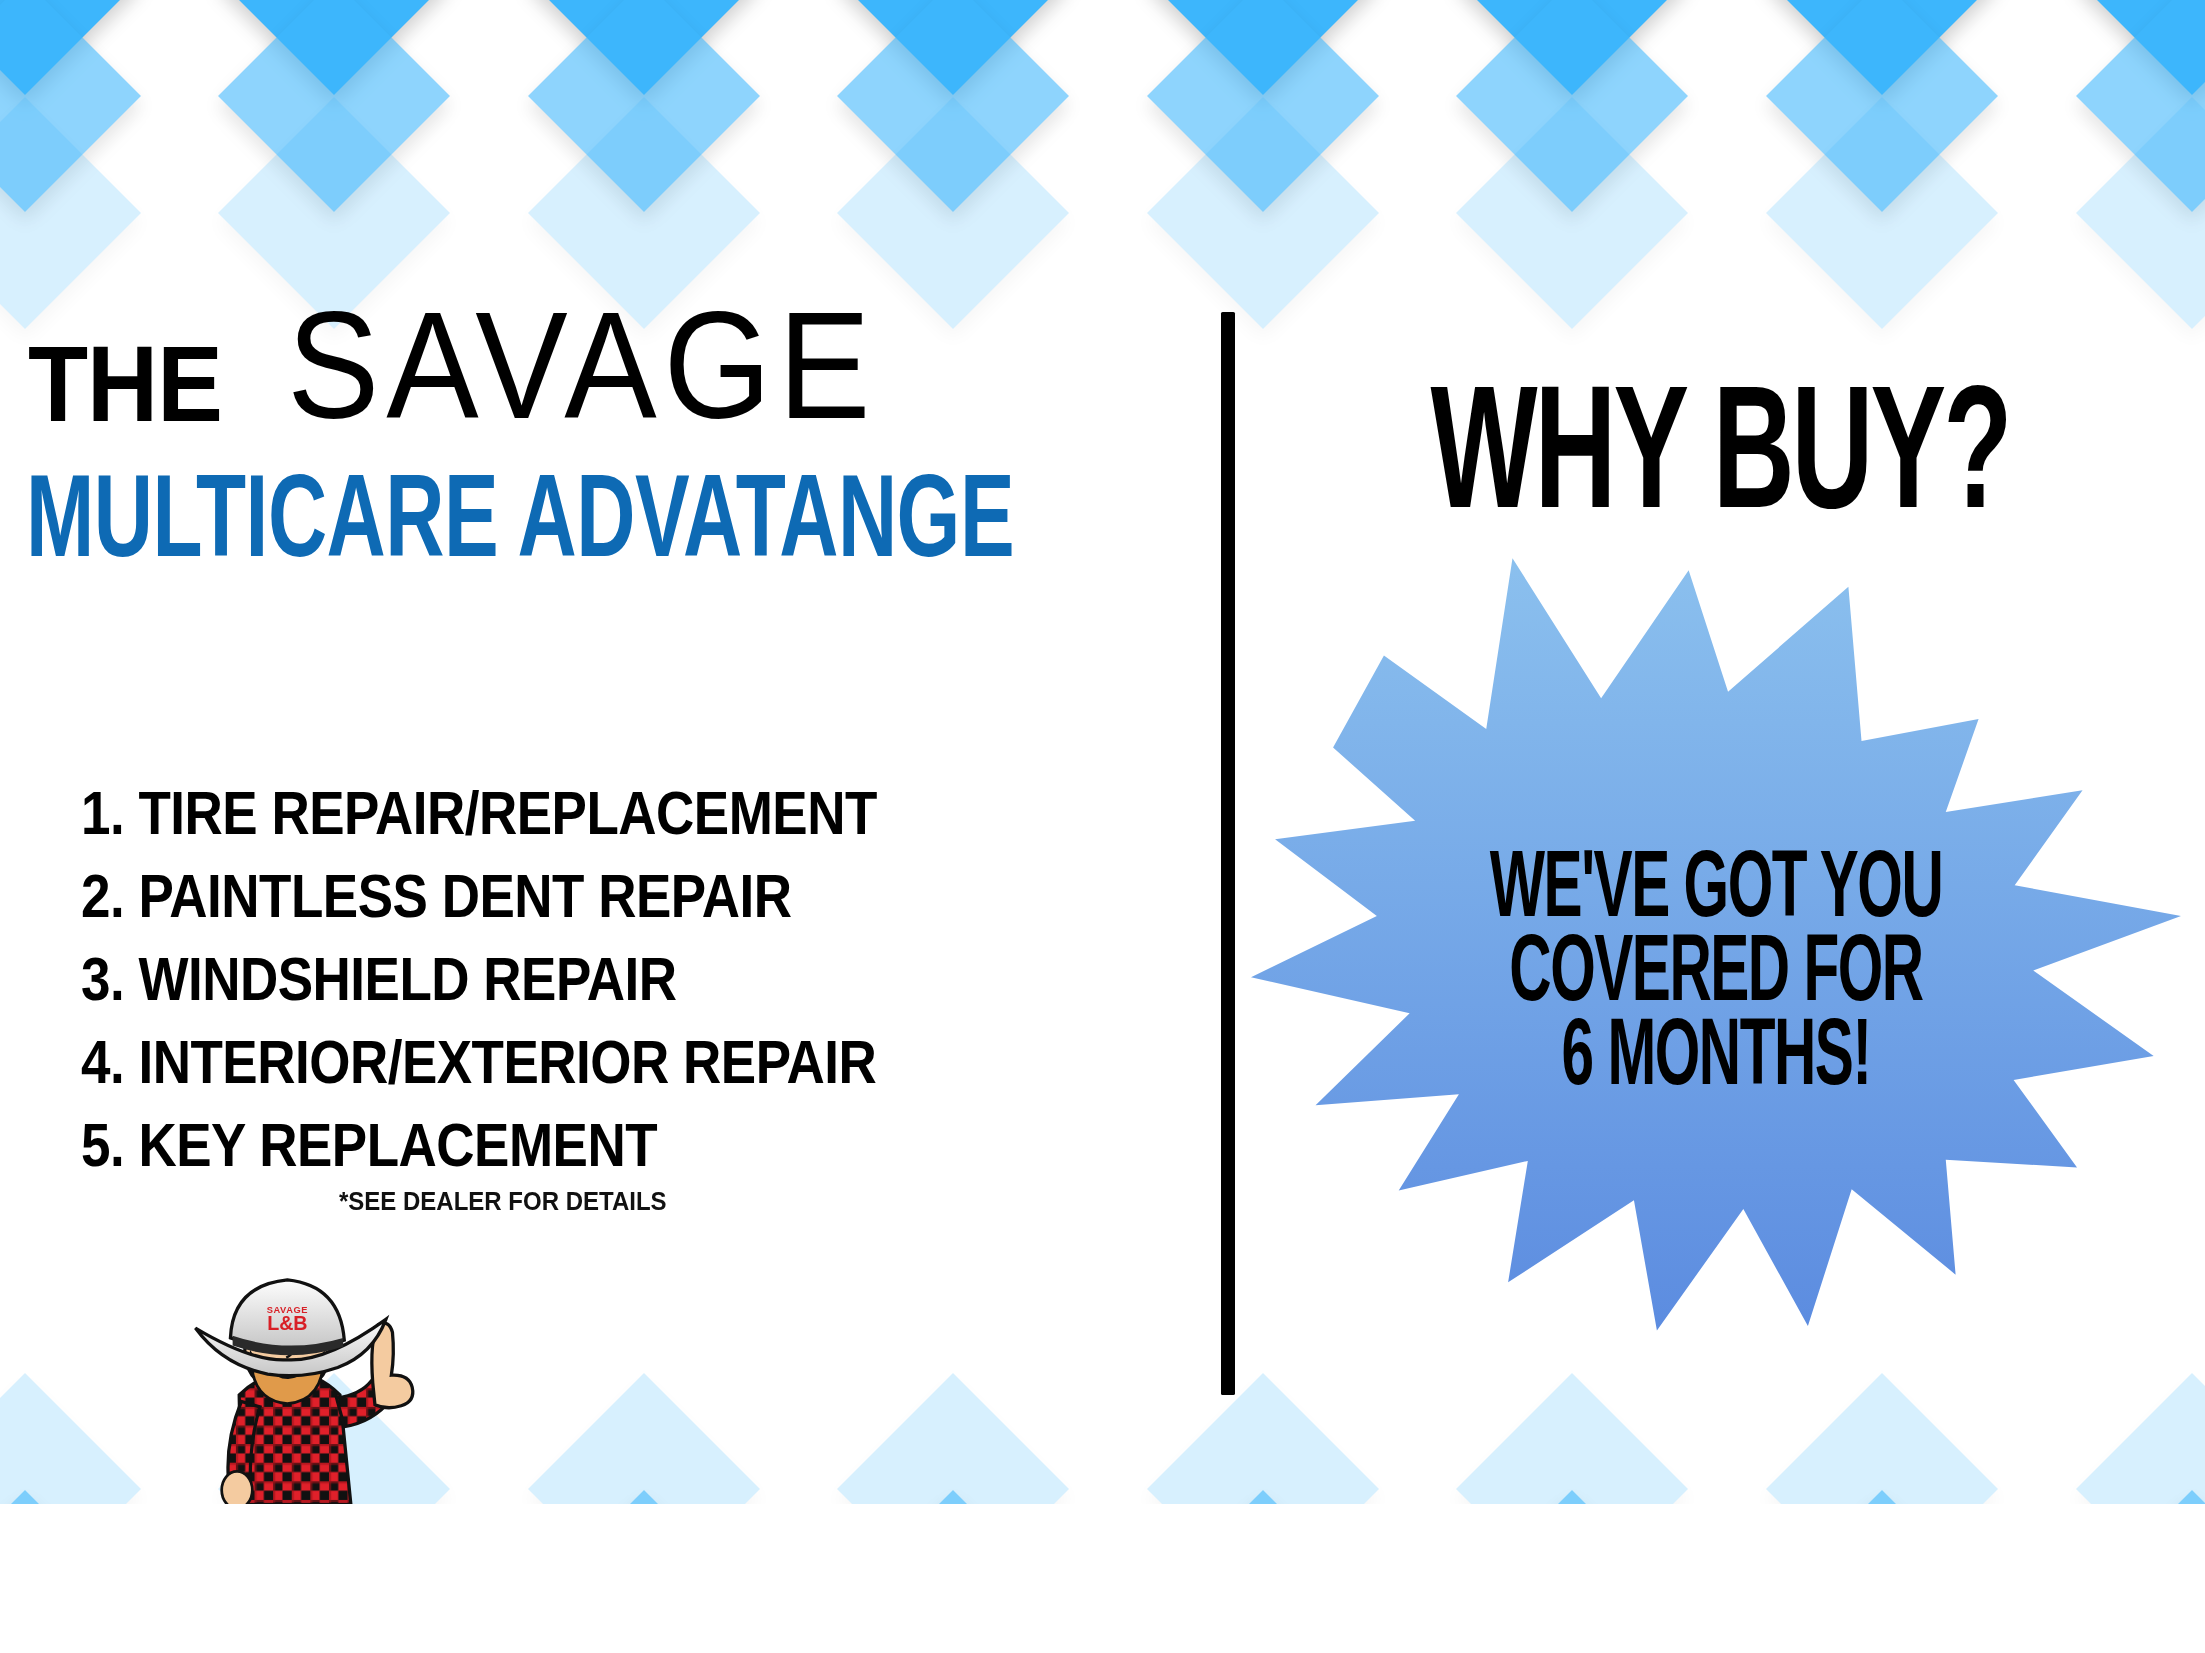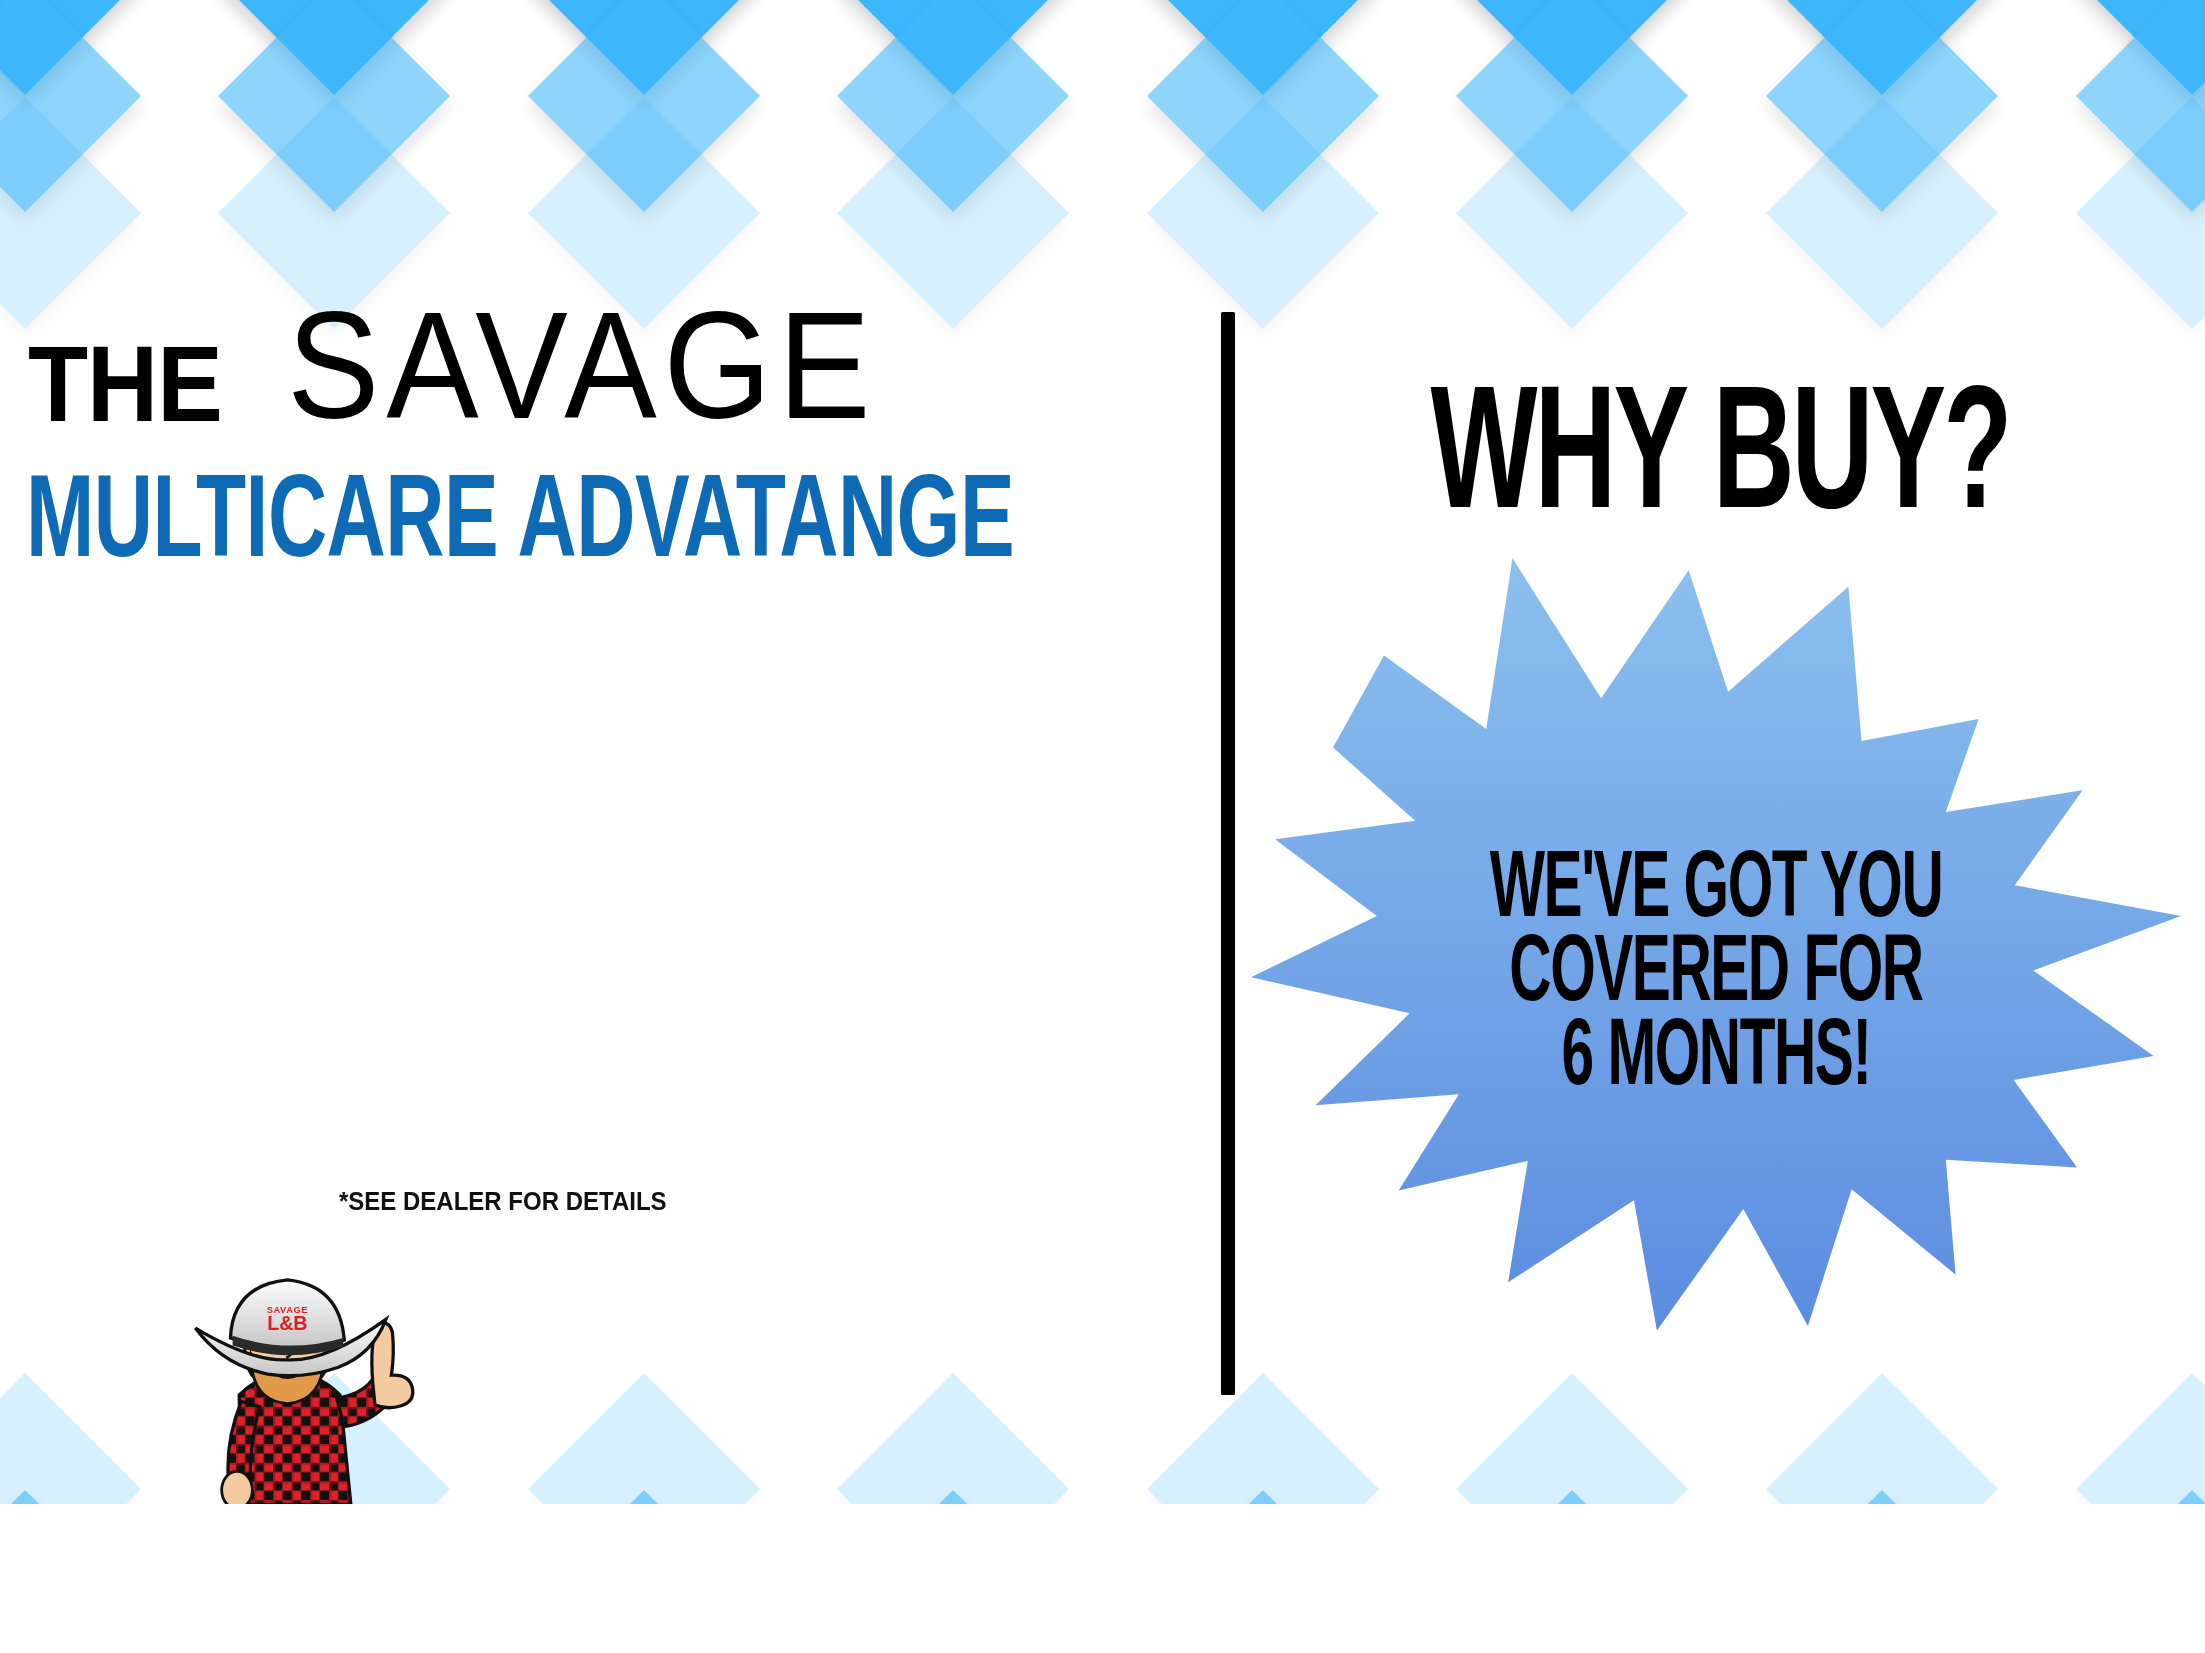--- a/index.html
+++ b/index.html
@@ -156,20 +156,27 @@
 
   <div id="left-panel">
 
     <div id="brand-line">
       <span id="the-word">THE</span>
       <span id="savage-word">SAVAGE</span>
     </div>
 
     <div id="multicare-word">MULTICARE ADVATANGE</div>
 
+    <div id="service-list">
+      <div class="svc-item">1. TIRE REPAIR/REPLACEMENT</div>
+      <div class="svc-item">2. PAINTLESS DENT REPAIR</div>
+      <div class="svc-item">3. WINDSHIELD REPAIR</div>
+      <div class="svc-item">4. INTERIOR/EXTERIOR REPAIR</div>
+      <div class="svc-item">5. KEY REPLACEMENT</div>
+    </div>
 
     <div id="disclaimer">*SEE DEALER FOR DETAILS</div>
 
     <div id="mascot">
       <svg viewBox="0 0 440 760" width="241" height="416">
         <defs>
           <pattern id="plaid" width="34" height="34" patternUnits="userSpaceOnUse">
             <rect width="34" height="34" fill="#E0202A"></rect>
             <rect x="0" y="0" width="17" height="17" fill="#111"></rect>
             <rect x="17" y="17" width="17" height="17" fill="#111"></rect>

